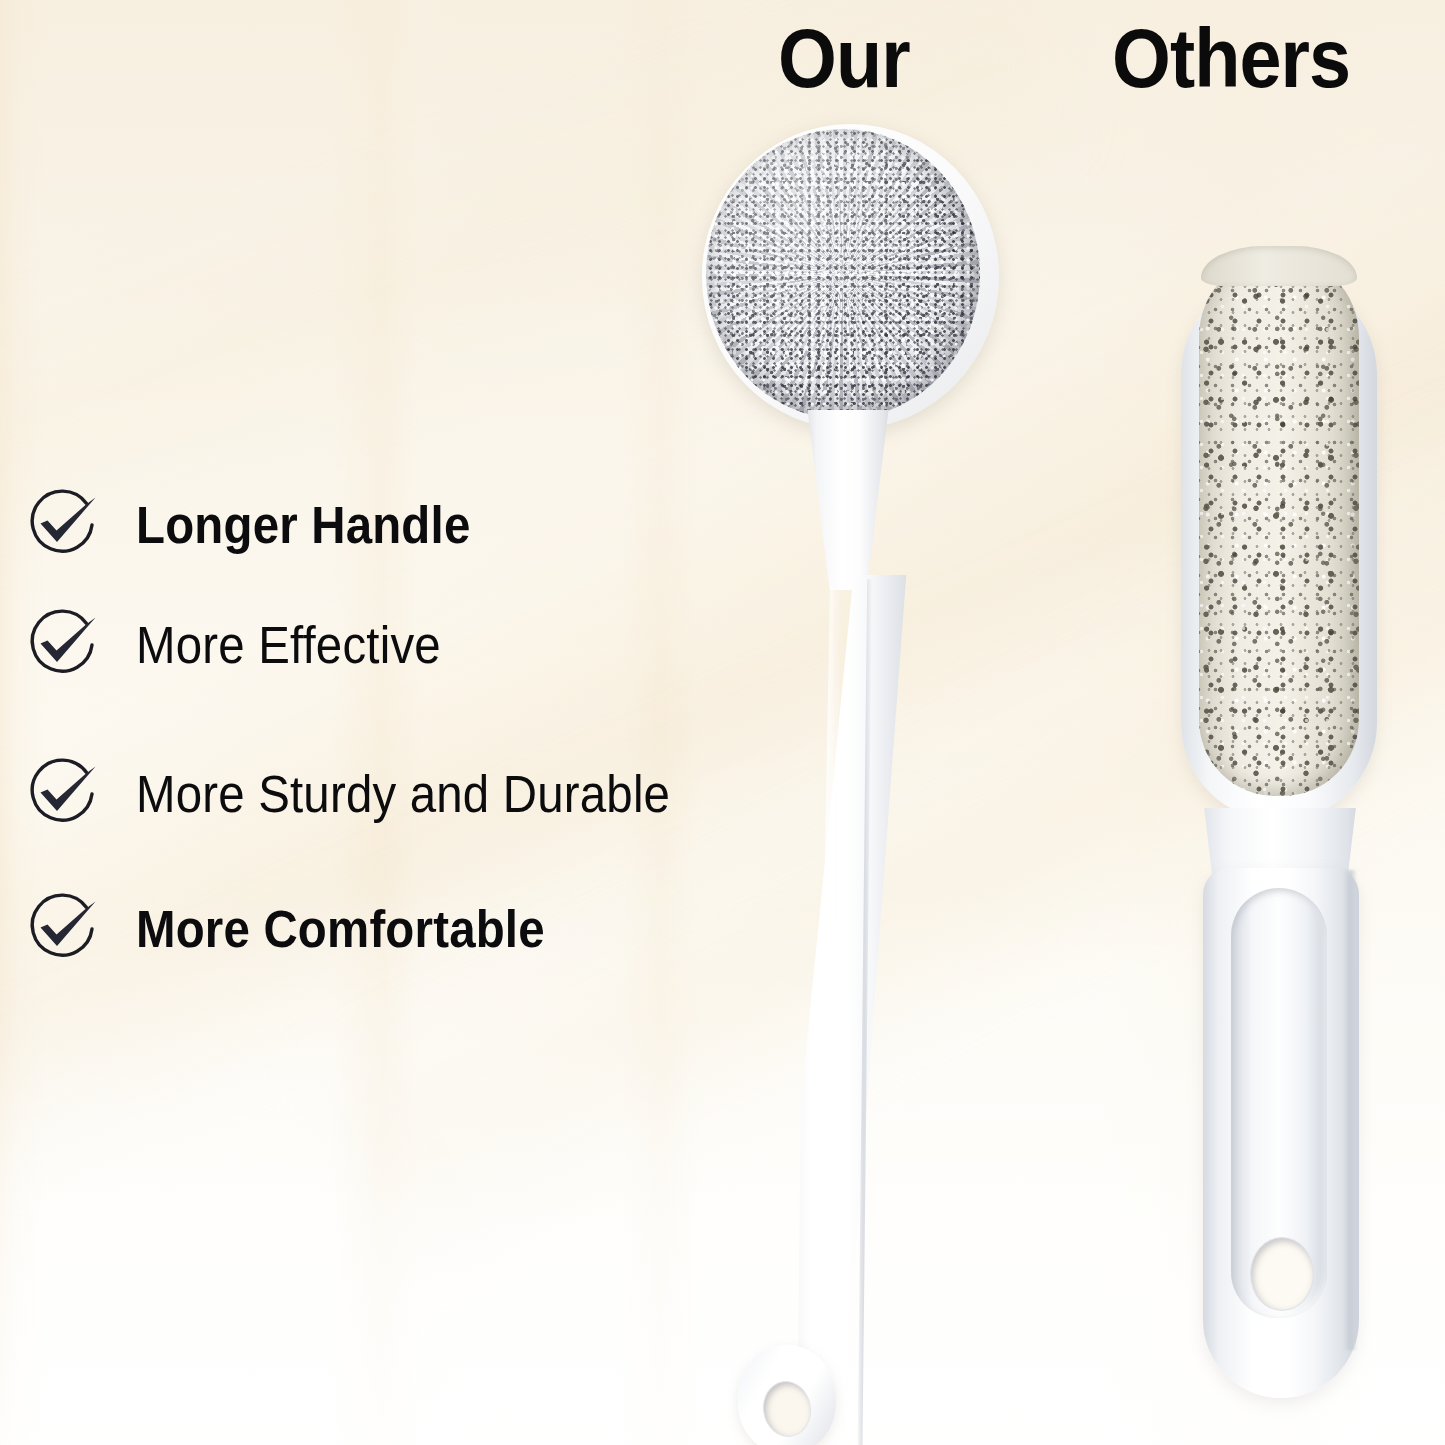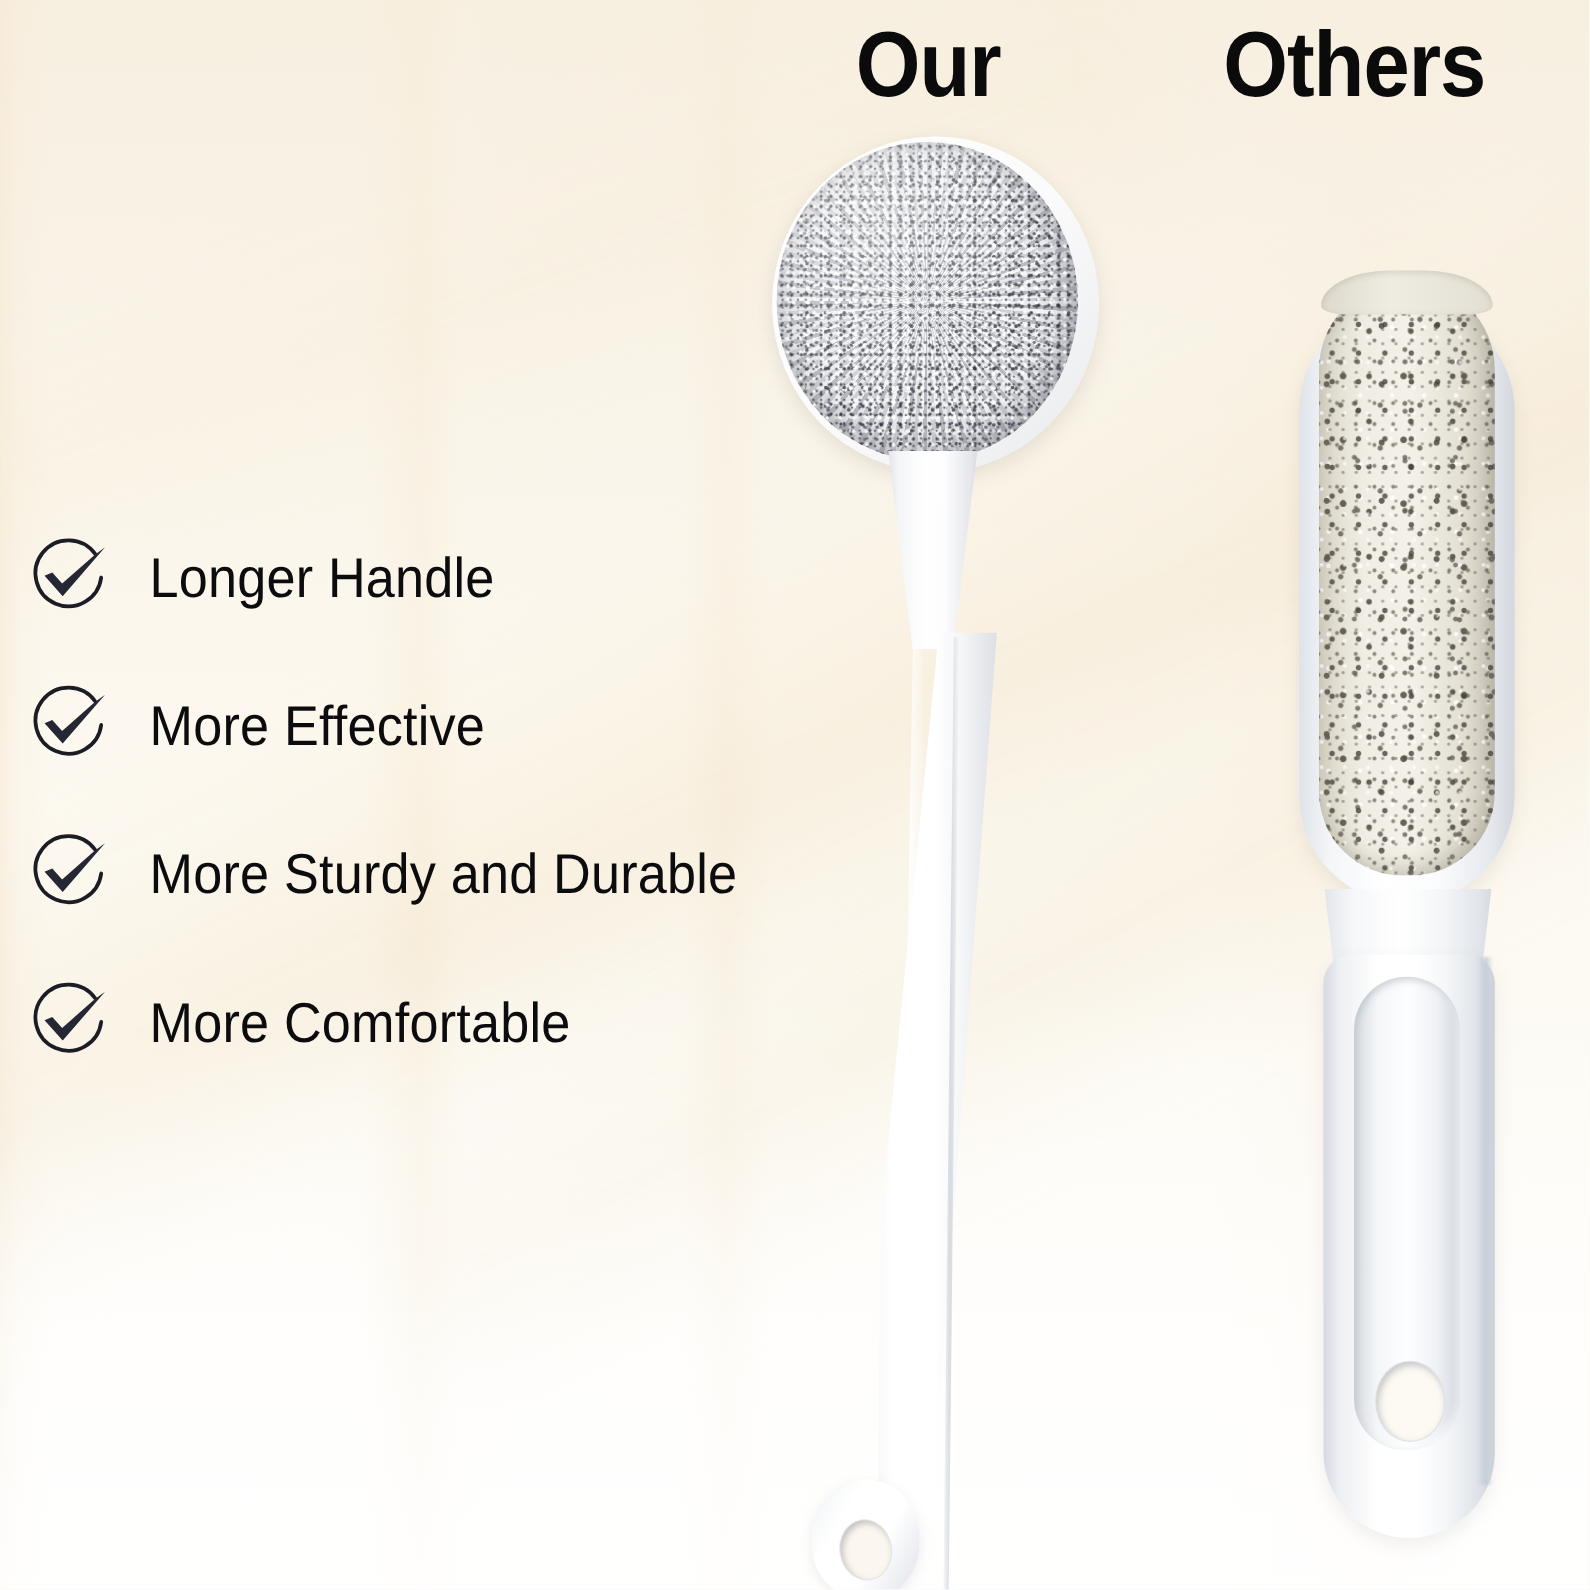--- a/index.html
+++ b/index.html
@@ -419,51 +419,51 @@
   <div class="bg-diag3"></div>
   <div class="bg-diag1"></div>
   <div class="bg-diag2"></div>
   <div class="bg-glow-bottom"></div>
 
   <div class="col-header" id="hdr-our">Our</div>
   <div class="col-header" id="hdr-others">Others</div>
 
   <div class="feature-list">
 
-    <div class="feature-row" style="top:0px;">
+    <div class="feature-row" style="top:0px;font-weight:bold;">
       <span class="check-icon">
         <svg viewBox="0 0 76 76" xmlns="http://www.w3.org/2000/svg">
           <path d="M60.5 16.5 A30 30 0 1 0 66 38" fill="none" stroke="#1c1c24" stroke-width="3.4" stroke-linecap="round"></path>
           <path d="M14.5 36.5 L31 55 L69.5 10.5 L60 17.5 L30.5 43.5 L21.5 33.5 Z" fill="#262734"></path>
         </svg>
       </span>
       <span class="feature-label">Longer Handle</span>
     </div>
 
-    <div class="feature-row" style="top:134px;">
+    <div class="feature-row" style="top:120px;">
       <span class="check-icon">
         <svg viewBox="0 0 76 76" xmlns="http://www.w3.org/2000/svg">
           <path d="M60.5 16.5 A30 30 0 1 0 66 38" fill="none" stroke="#1c1c24" stroke-width="3.4" stroke-linecap="round"></path>
           <path d="M14.5 36.5 L31 55 L69.5 10.5 L60 17.5 L30.5 43.5 L21.5 33.5 Z" fill="#262734"></path>
         </svg>
       </span>
       <span class="feature-label">More Effective</span>
     </div>
 
     <div class="feature-row" style="top:269px;align-items:center;">
       <span class="check-icon">
         <svg viewBox="0 0 76 76" xmlns="http://www.w3.org/2000/svg">
           <path d="M60.5 16.5 A30 30 0 1 0 66 38" fill="none" stroke="#1c1c24" stroke-width="3.4" stroke-linecap="round"></path>
           <path d="M14.5 36.5 L31 55 L69.5 10.5 L60 17.5 L30.5 43.5 L21.5 33.5 Z" fill="#262734"></path>
         </svg>
       </span>
       <span class="feature-label">More Sturdy and Durable</span>
     </div>
 
-    <div class="feature-row" style="top:404px;">
+    <div class="feature-row" style="top:404px;font-weight:bold;">
       <span class="check-icon">
         <svg viewBox="0 0 76 76" xmlns="http://www.w3.org/2000/svg">
           <path d="M60.5 16.5 A30 30 0 1 0 66 38" fill="none" stroke="#1c1c24" stroke-width="3.4" stroke-linecap="round"></path>
           <path d="M14.5 36.5 L31 55 L69.5 10.5 L60 17.5 L30.5 43.5 L21.5 33.5 Z" fill="#262734"></path>
         </svg>
       </span>
       <span class="feature-label">More Comfortable</span>
     </div>
 
   </div>

